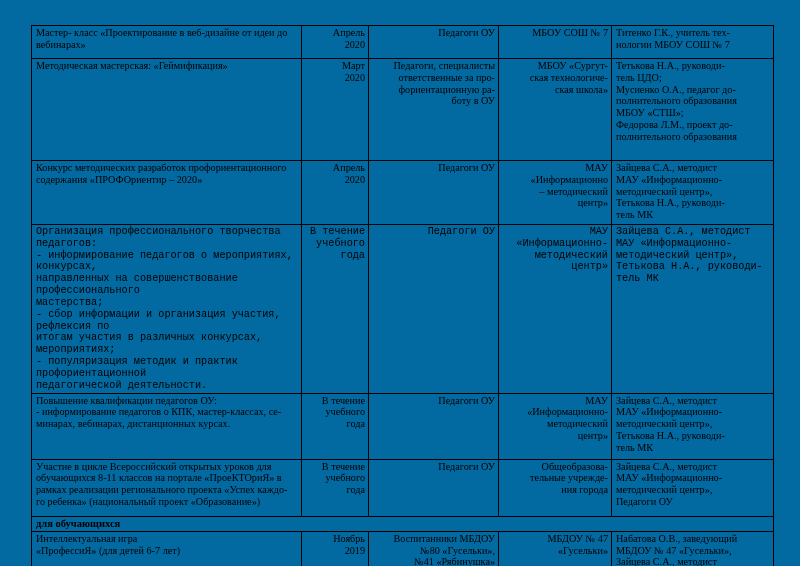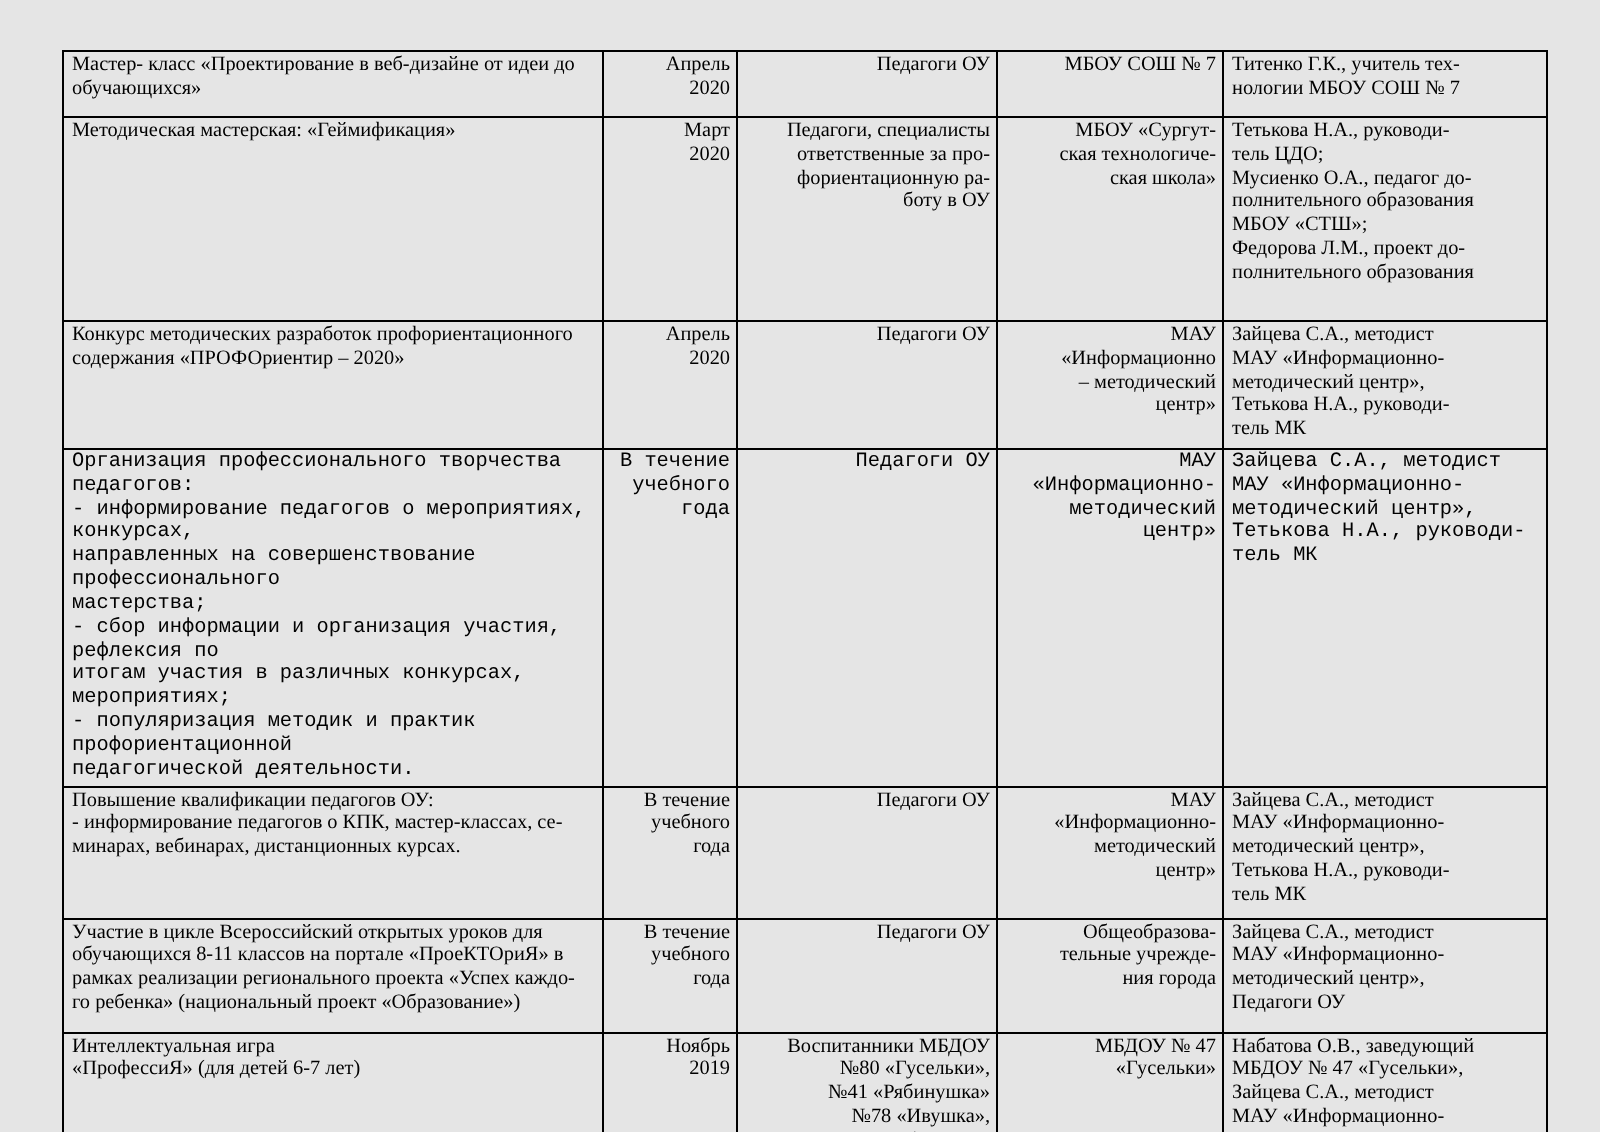--- a/index.html
+++ b/index.html
@@ -11,21 +11,21 @@
     width: 800px;
     height: 566px;
     font-family: "Liberation Serif", "DejaVu Serif", serif;
     color: #000000;
     overflow: hidden;
   }
   #page {
     position: relative;
     width: 800px;
     height: 566px;
-    background: #e5e5e5;
+    background: #0369a1;
     box-sizing: border-box;
     padding: 25px 27px 0 31px;
   }
   table.plan {
     border-collapse: collapse;
     width: 742px;
     table-layout: fixed;
     font-size: 10.2px;
     line-height: 1.16;
   }
@@ -77,21 +77,21 @@
       <col class="c1">
         <col class="c2">
         <col class="c3">
         <col class="c4">
         <col class="c5">
     </colgroup>
     <tbody id="table-body">
         <tr style="height: 33px;">
           <td class="c-left">
             <span class="line">Мастер- класс «Проектирование в веб-дизайне от идеи до</span>
-            <span class="line">обучающихся»</span>
+            <span class="line">вебинарах»</span>
           </td>
           <td class="c-center">
             <span class="line">Апрель</span>
             <span class="line">2020</span>
           </td>
           <td class="c-center">
             <span class="line">Педагоги ОУ</span>
           </td>
           <td class="c-center">
             <span class="line">МБОУ СОШ № 7</span>
@@ -237,20 +237,23 @@
             <span class="line">тельные учрежде-</span>
             <span class="line">ния города</span>
           </td>
           <td class="c-left">
             <span class="line">Зайцева С.А., методист</span>
             <span class="line">МАУ «Информационно-</span>
             <span class="line">методический центр»,</span>
             <span class="line">Педагоги ОУ</span>
           </td>
         </tr>
+        <tr style="height: 12px;">
+          <td class="c-left sect-bold" colspan="5">для обучающихся</td>
+        </tr>
         <tr style="height: 70px;">
           <td class="c-left">
             <span class="line">Интеллектуальная игра</span>
             <span class="line">«ПрофессиЯ» (для детей 6-7 лет)</span>
           </td>
           <td class="c-center">
             <span class="line">Ноябрь</span>
             <span class="line">2019</span>
           </td>
           <td class="c-center">

